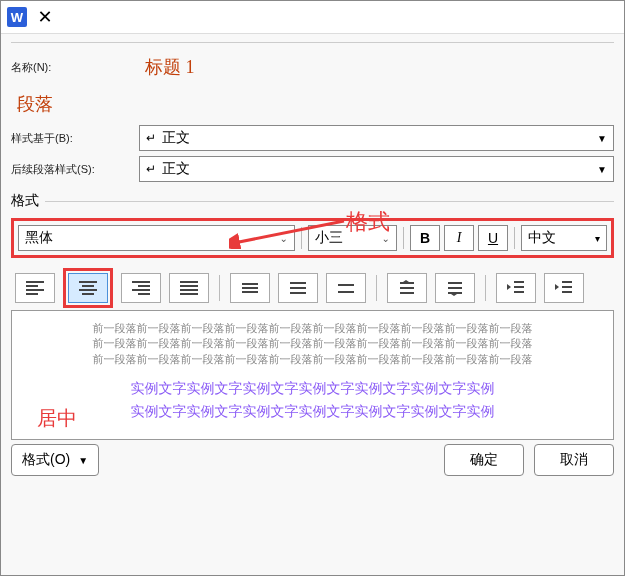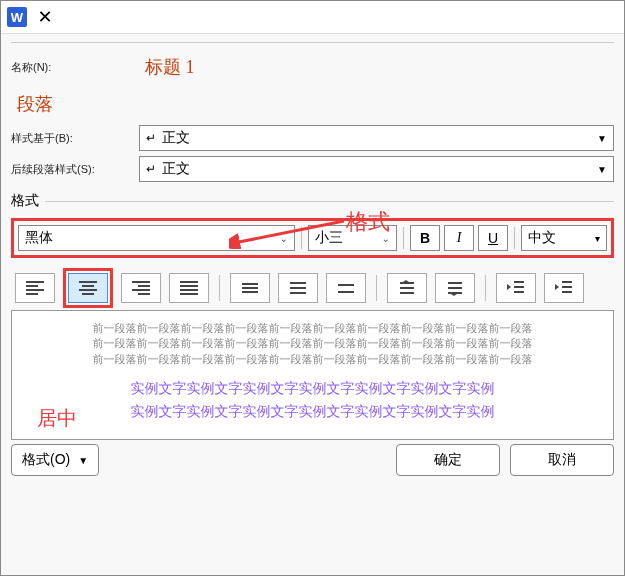--- a/index.html
+++ b/index.html
@@ -56,21 +56,21 @@
 
   .arrow-svg { position:absolute; left:228px; top:218px; pointer-events:none; }
 
   .chkrow { display:flex; align-items:center; gap:6px; margin-top:22px; font-size:14px; }
   .chkbox { width:16px; height:16px; border:1px solid #555; border-radius:3px; background:#fff; }
 
   .btnbar { display:flex; align-items:center; margin-top:4px; gap:10px; }
   .dropbtn { height:32px; border:1px solid #888; border-radius:4px; background:#fff; display:flex; align-items:center; padding:0 10px; font-size:14px; gap:8px;}
   .dropbtn .dd { font-size:10px; }
   .spacer { flex:1; }
-  .pbtn { width:104px; height:32px; border:1px solid #888; border-radius:4px; background:#fff; display:flex; align-items:center; justify-content:center; font-size:14px;}
+  .pbtn { width:80px; height:32px; border:1px solid #888; border-radius:4px; background:#fff; display:flex; align-items:center; justify-content:center; font-size:14px;}
 </style>
 </head>
 <body>
 
 <div class="dialog">
 
   <div class="titlebar">
     <div class="ticon">W</div>
     <div class="closex">✕</div>
   </div>

